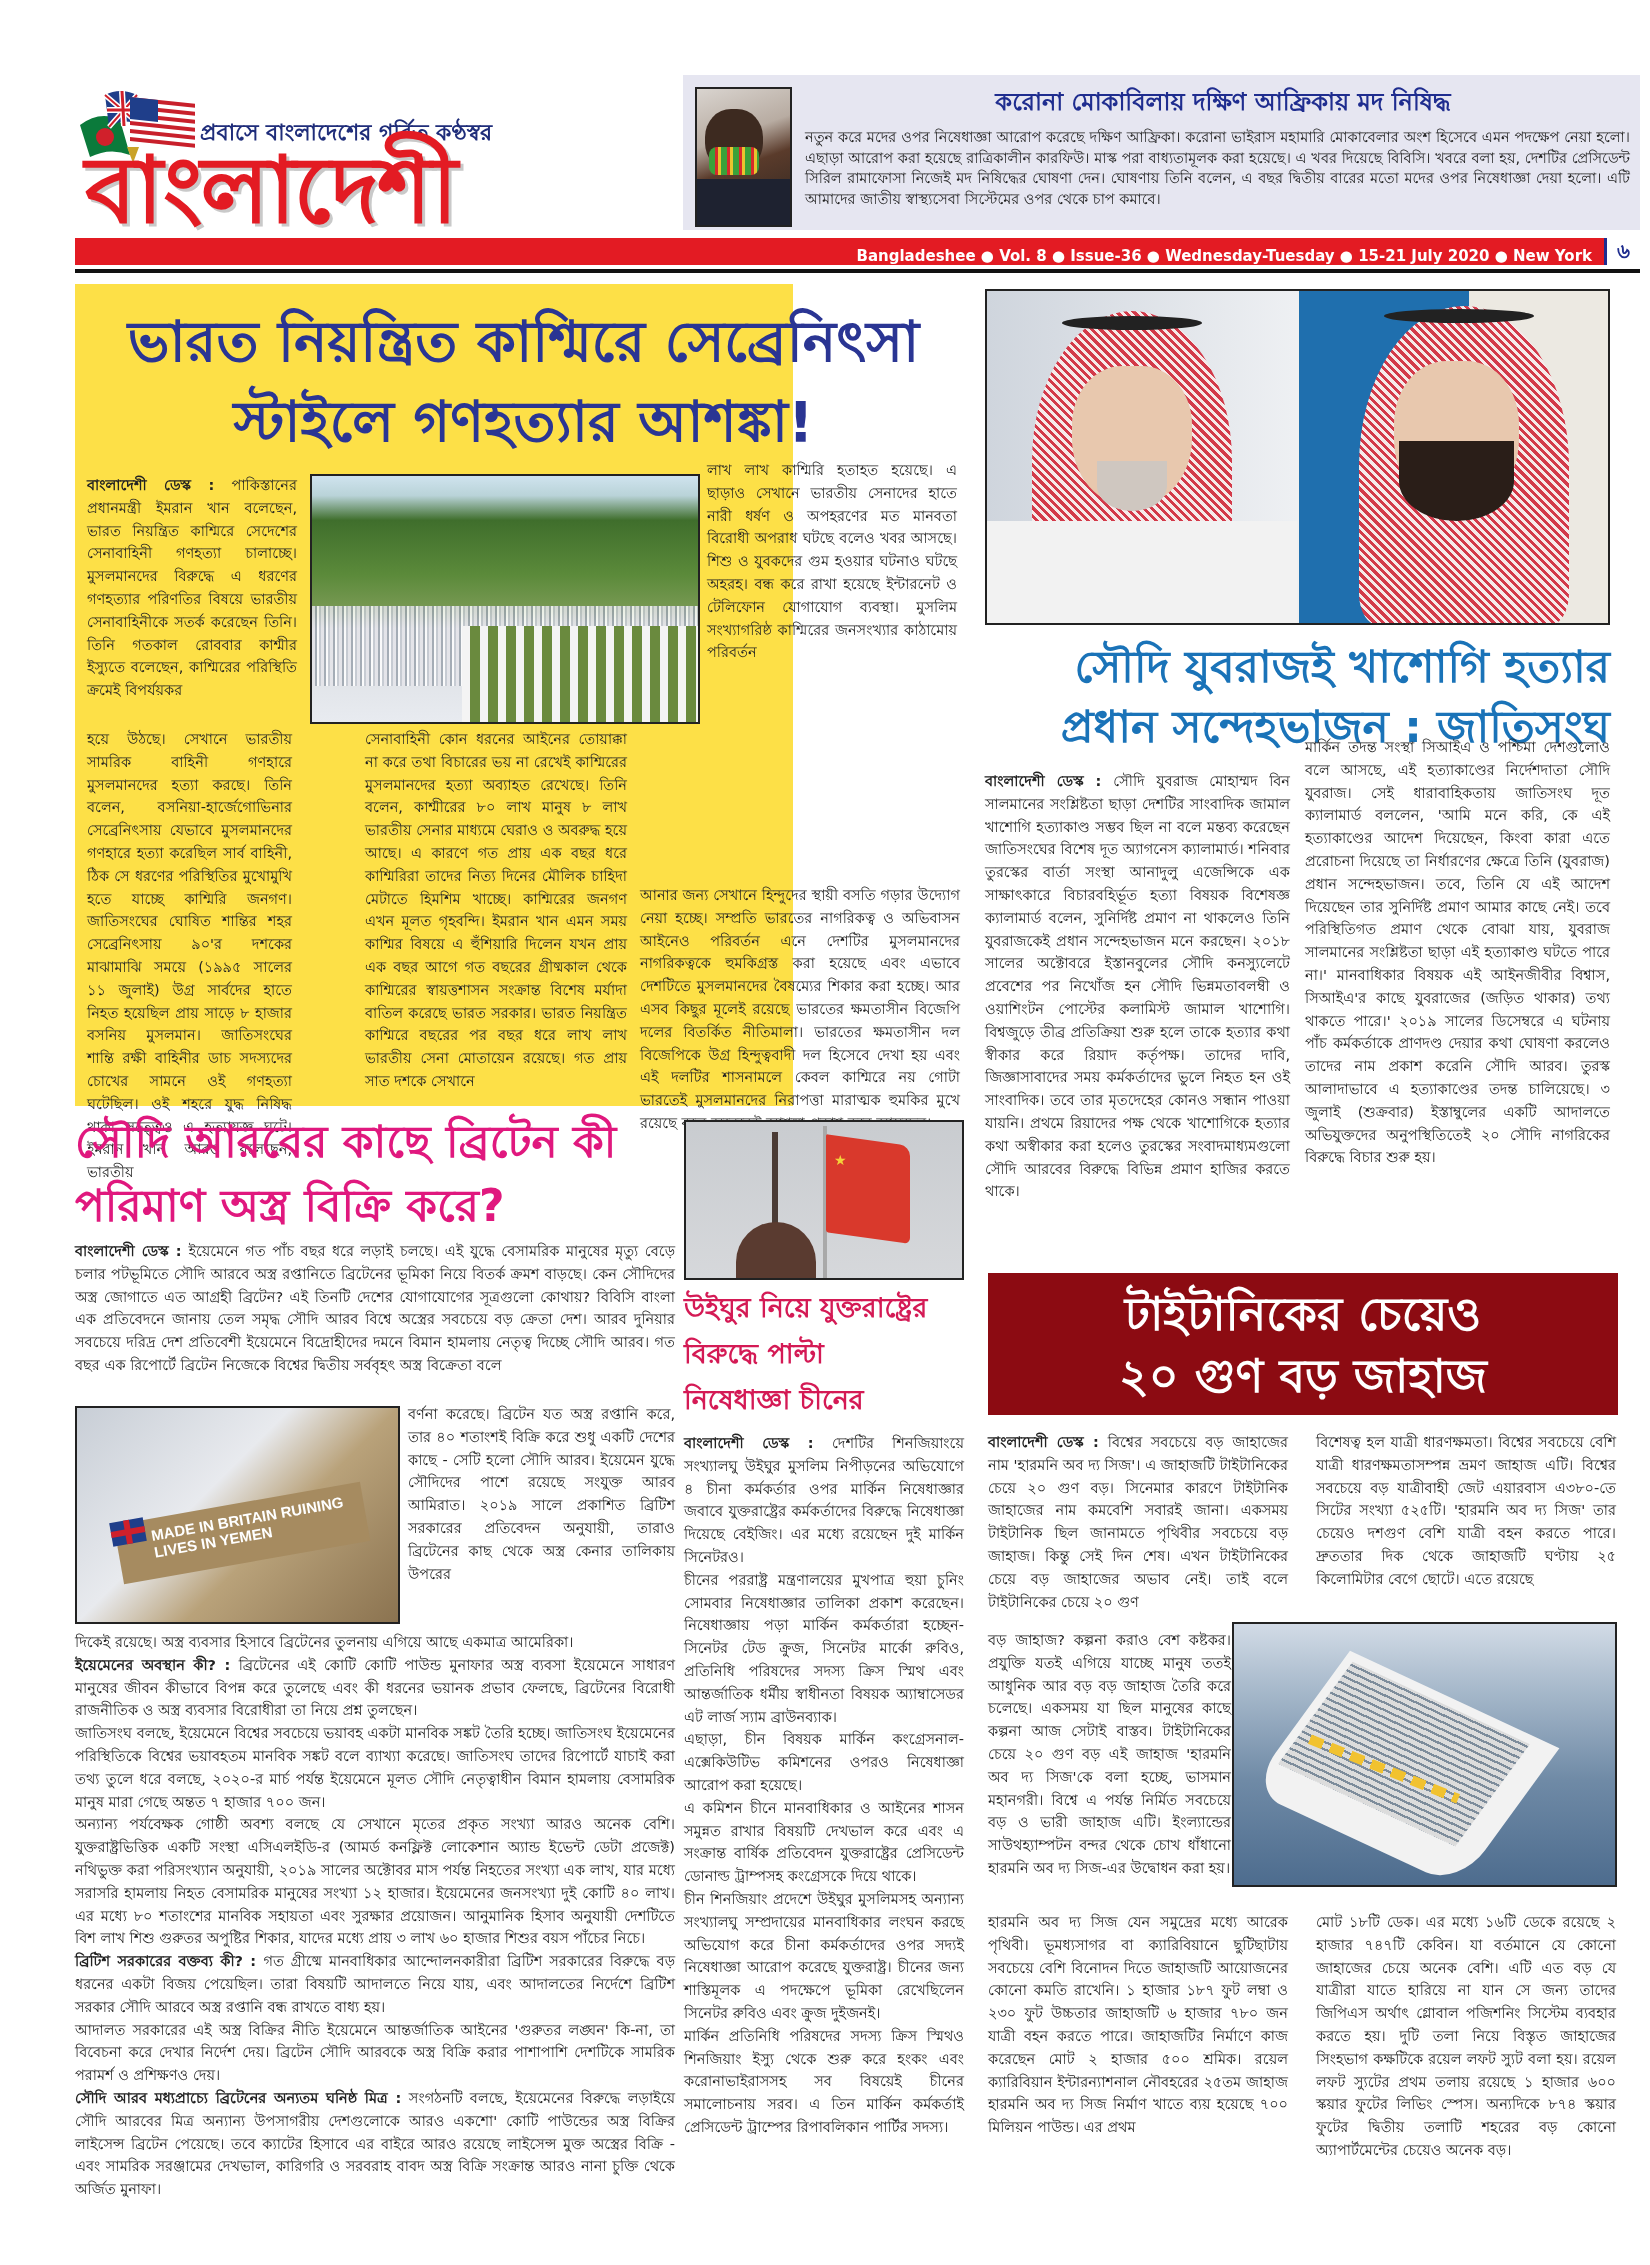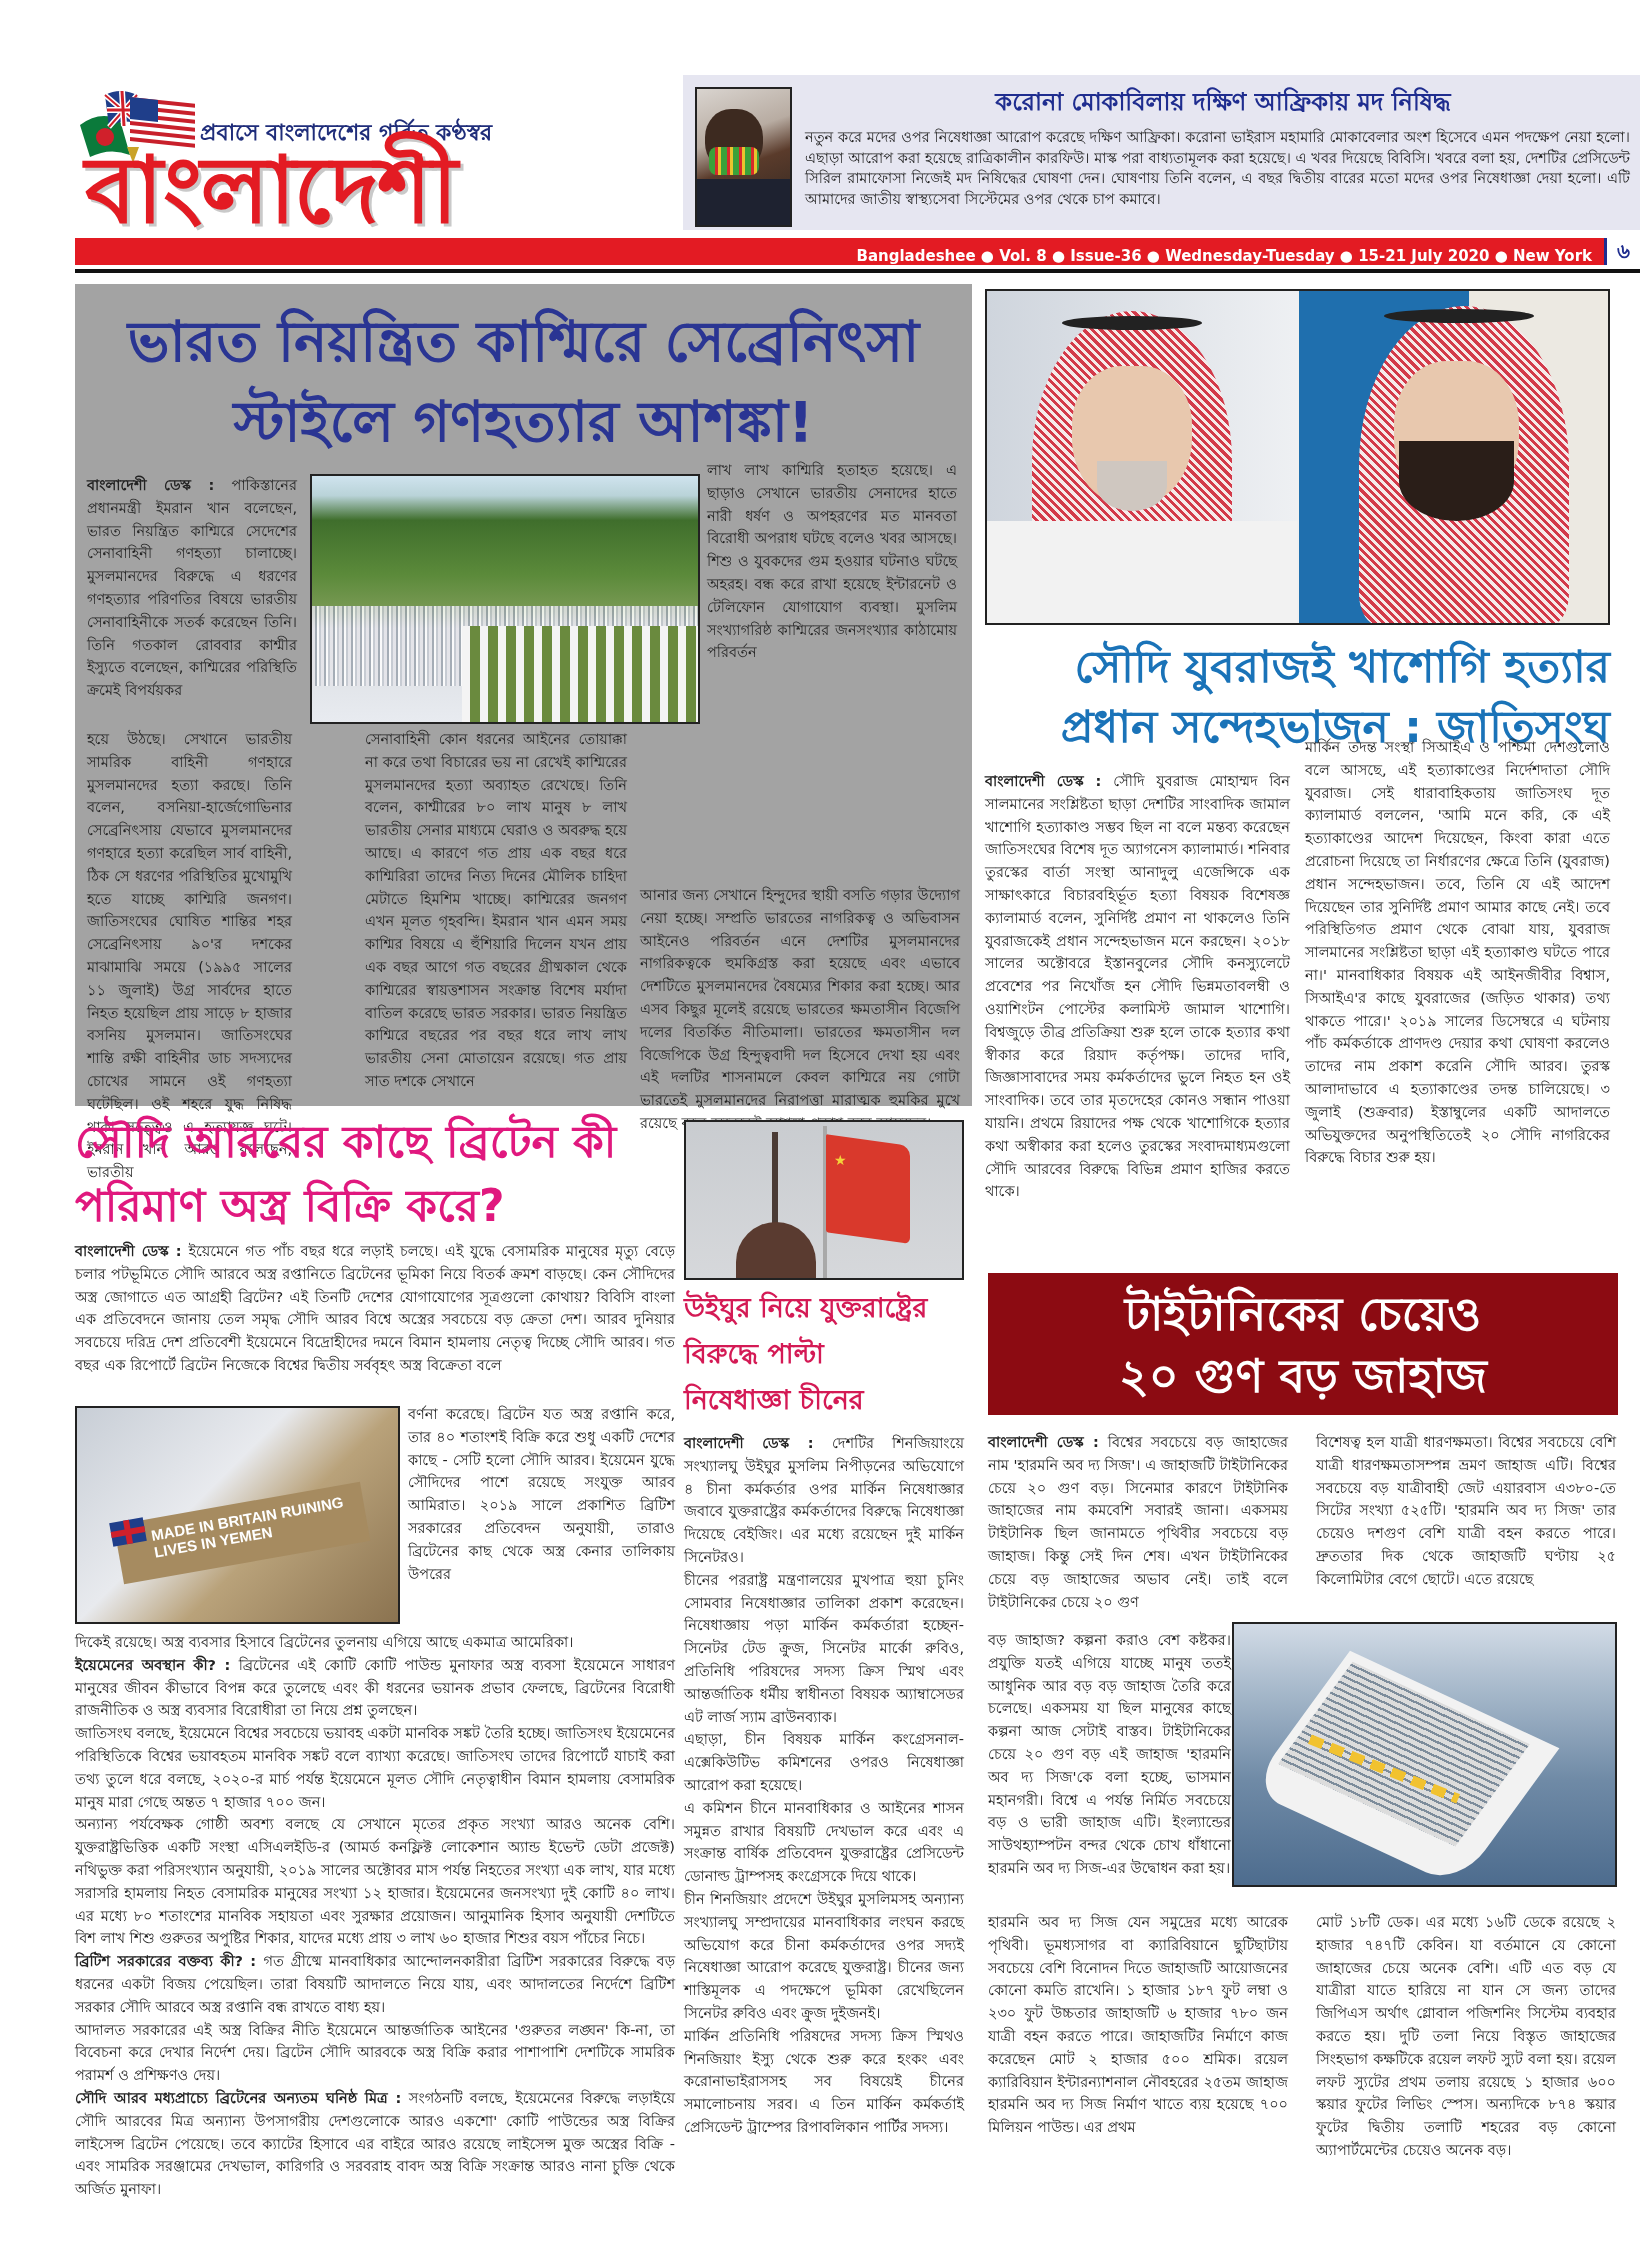--- a/index.html
+++ b/index.html
@@ -27,21 +27,21 @@
   #corona-text { left: 122px; top: 52px; width: 825px; font-size: 14.5px; line-height: 20.5px; text-align: justify; color: #222; }
 
   
   #date-bar { left: 75px; top: 238px; width: 1565px; height: 27px; background: #e31b23; color: #fff; }
   #date-bar-left { left: 8px; top: 3px; font-size: 15px; font-weight: normal; white-space: nowrap; margin-top: 38px; }
   #date-bar-right { right: 48px; top: 9px; font-size: 15px; font-weight: bold; white-space: nowrap; }
   #page-num { right: 0; top: 0; width: 36px; height: 27px; background: #fff; color: #1f2d8f; font-weight: bold; font-size: 20px; text-align: center; line-height: 27px; border-left: 3px solid #1f2d8f; }
   #rule { left: 75px; top: 269px; width: 1565px; height: 4px; background: #111; }
 
   
-  #kashmir { left: 75px; top: 284px; width: 897px; height: 822px; background: #a3a3a3; text-decoration: underline; }
+  #kashmir { left: 75px; top: 284px; width: 718px; height: 822px; background: #fde047; text-decoration: underline; }
   #kashmir-title { left: 0; top: 18px; width: 897px; text-align: center; font-size: 56px; line-height: 80px; font-weight: bold; color: #2a3593; }
   #kashmir-photo { left: 235px; top: 190px; width: 390px; height: 250px; border: 2px solid #222; overflow: hidden;
      background: linear-gradient(180deg, #cfe3ee 0%, #b9d3d8 8%, #3f6e2c 18%, #5b8a3a 40%, #7a9a55 55%, #d9dce0 62%, #e8ebf0 100%); }
   #kashmir-photo .crowd { position: absolute; left: 0; top: 130px; width: 100%; height: 80px;
      background: repeating-linear-gradient(90deg, #e5e5ea 0 3px, #9aa3ad 3px 5px, #ffffff 5px 7px, #c2c7cf 7px 9px); opacity: .85; }
   #kashmir-photo .stones { position: absolute; left: 150px; top: 150px; width: 240px; height: 100px;
      background: repeating-linear-gradient(90deg, #f4f4f4 0 8px, #6a8a3e 8px 18px); }
   #kashmir-col1a { left: 12px; top: 190px; width: 210px; }
   #kashmir-col1b { left: 12px; top: 444px; width: 282px; }
   #kashmir-col2a { left: 632px; top: 175px; width: 250px; }

